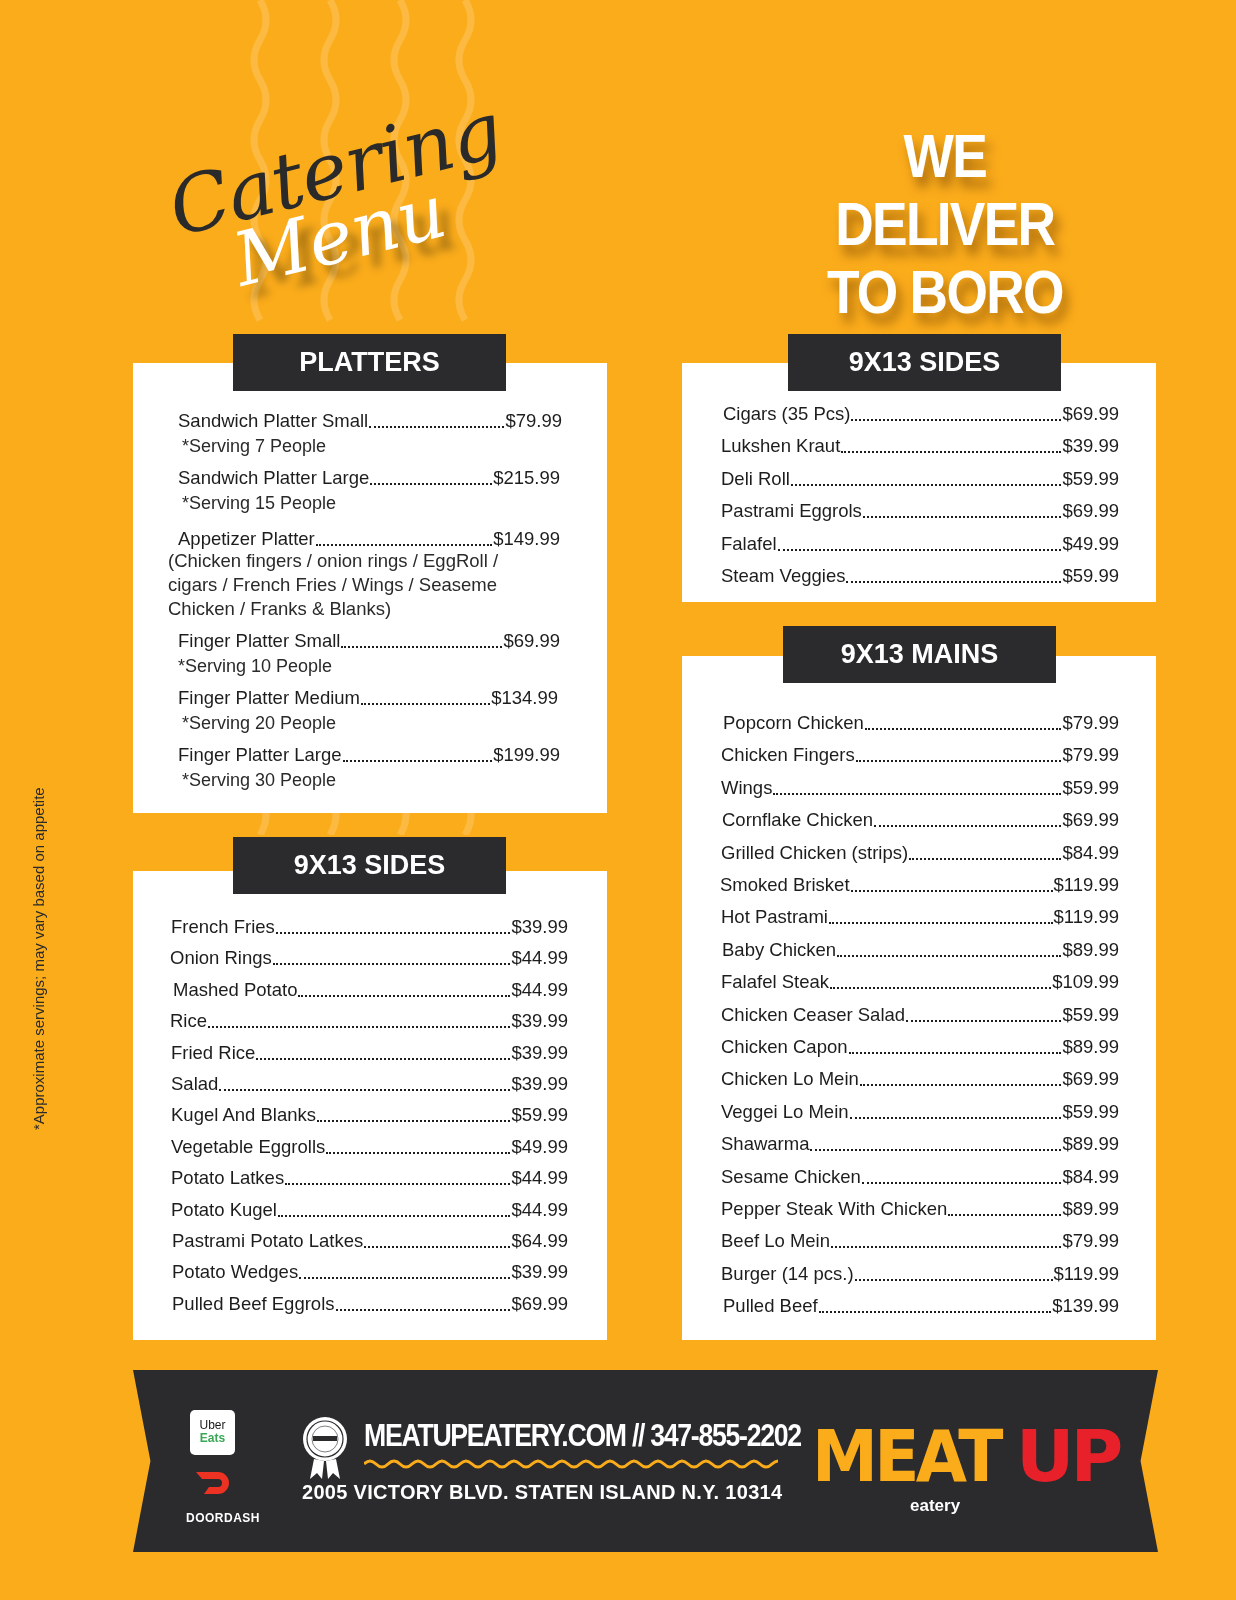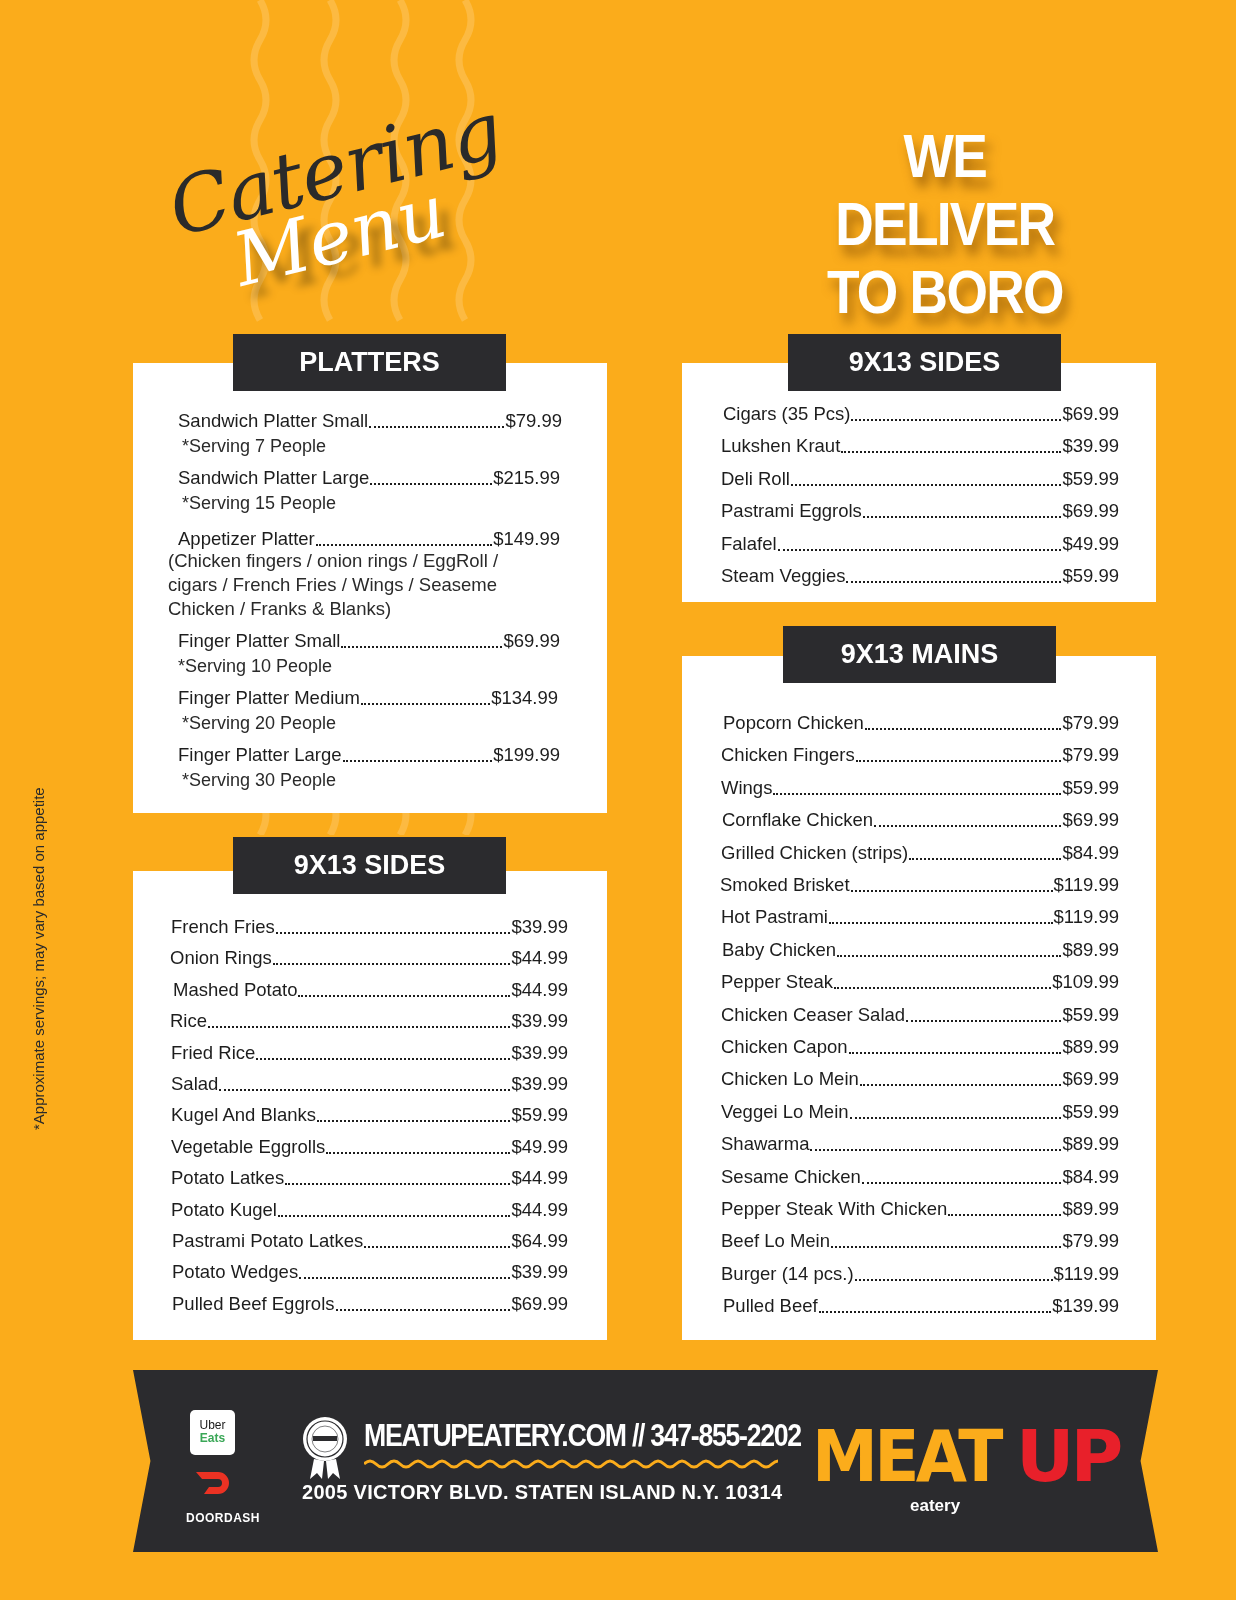--- a/index.html
+++ b/index.html
@@ -331,21 +331,21 @@
         <span class="name">Hot Pastrami</span>
         <span class="dots"></span>
         <span class="price">$119.99</span>
       </div>
       <div class="row" style="left: 722px; top: 938.8px; width: 397px;">
         <span class="name">Baby Chicken</span>
         <span class="dots"></span>
         <span class="price">$89.99</span>
       </div>
       <div class="row" style="left: 721px; top: 971.2px; width: 398px;">
-        <span class="name">Pepper Steak</span>
+        <span class="name">Falafel Steak</span>
         <span class="dots"></span>
         <span class="price">$109.99</span>
       </div>
       <div class="row" style="left: 721px; top: 1003.6px; width: 398px;">
         <span class="name">Chicken Ceaser Salad</span>
         <span class="dots"></span>
         <span class="price">$59.99</span>
       </div>
       <div class="row" style="left: 721px; top: 1036px; width: 398px;">
         <span class="name">Chicken Capon</span>

